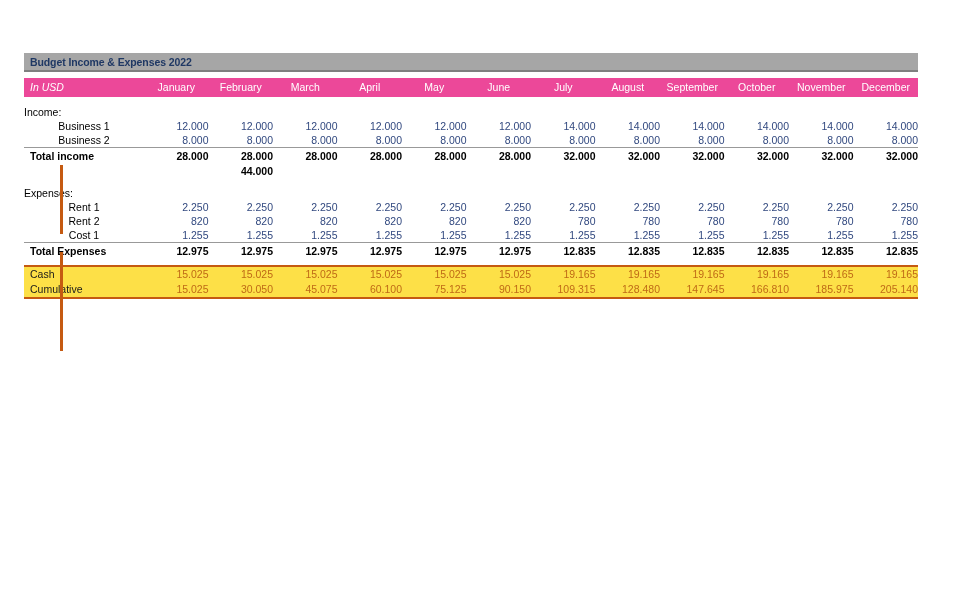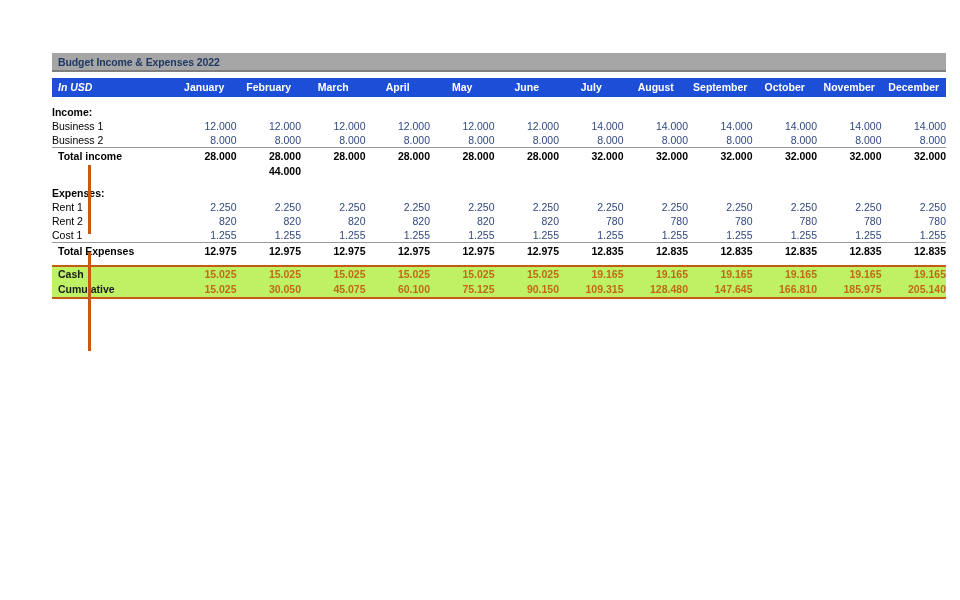--- a/index.html
+++ b/index.html
@@ -9,21 +9,21 @@
   }
   body {
     width: 960px;
     height: 600px;
     font-family: "Liberation Sans", sans-serif;
     overflow: hidden;
   }
 
   #sheet {
     position: absolute;
-    left: 52px;
+    left: 24px;
     top: 53px;
     width: 894px;
   }
 
   
   .title-bar {
     background: #A6A6A6;
     border-bottom: 2px solid #7F7F7F;
     height: 19px;
     display: flex;
@@ -52,48 +52,49 @@
     padding: 0;
     margin: 0;
     font-size: 10.5px;
     height: 14px;
     line-height: 14px;
     white-space: nowrap;
   }
 
   
   tr.head-row th {
-    background: #1d4ed8;
+    background: #ec4899;
     color: #FFFFFF;
     height: 19px;
     line-height: 19px;
-    font-weight: bold;
+    font-weight: normal;
     text-align: center;
   }
   tr.head-row th.label-head {
     text-align: left;
     padding-left: 6px;
     font-style: italic;
   }
 
   
   tr.spacer td { height: 8px; line-height: 8px; }
   tr.spacer-sm td { height: 6px; line-height: 6px; }
 
   
   td.section-head {
-    font-weight: bold;
+    font-weight: normal;
     color: #000000;
     padding-left: 6px;
   }
 
   
   td.item-label {
     color: #000000;
     padding-left: 17px;
+    text-align: center;
   }
   td.num {
     text-align: right;
     color: #31487F;
     padding-right: 7px;
   }
 
   
   tr.total-row td {
     border-top: 1.5px solid #999999;
@@ -109,23 +110,23 @@
   tr.total-row td.num { color: #000000; }
 
   
   tr.extra-row td {
     font-weight: bold;
     color: #000000;
   }
 
   
   tr.cash-row td {
-    background: #bef264;
+    background: #fde047;
     color: #BF6A16;
-    font-weight: bold;
+    font-weight: normal;
     height: 15px;
     line-height: 15px;
   }
   tr.cash-row td.cash-label {
     color: #1A1A1A;
     padding-left: 6px;
   }
   tr.cash-first td { border-top: 2px solid #C55A11; }
   tr.cash-last td { border-bottom: 2px solid #C55A11; }
 

